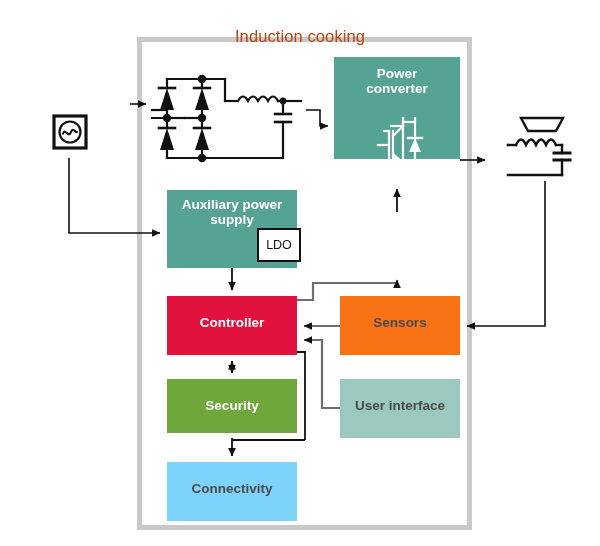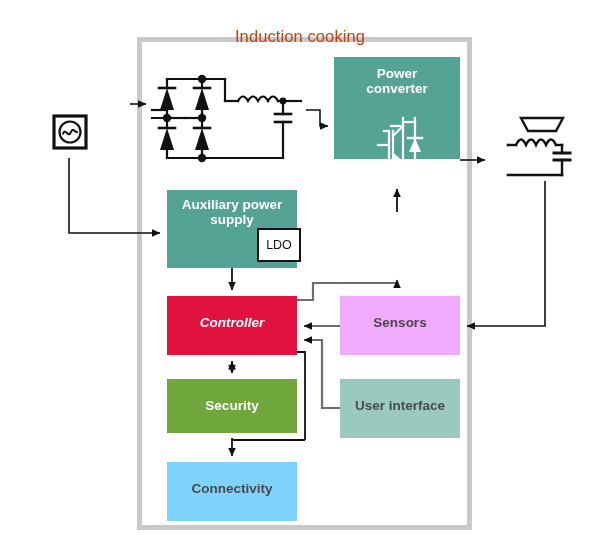--- a/index.html
+++ b/index.html
@@ -28,40 +28,40 @@
 
   .blk{
     position:absolute;box-sizing:border-box;z-index:10;
     display:flex;align-items:flex-start;justify-content:center;
     text-align:center;font-weight:bold;line-height:1.12;
   }
   .blk .lbl{display:block;width:100%;}
 
   .teal{background:#55a394;color:#ffffff;font-size:13.5px;}
   .red{background:#e1123e;color:#ffffff;font-size:13.5px;}
-  .olive{background:#f0abfc;color:#4a4a4a;font-size:13.5px;}
+  .olive{background:#f97316;color:#4a4a4a;font-size:13.5px;}
   .grn{background:#6fa73c;color:#ffffff;font-size:13.5px;}
   .mint{background:#9bc9bf;color:#4a4a4a;font-size:13.5px;}
   .yellow{background:#7dd3fc;color:#4a4a4a;font-size:13.5px;}
   .white-box{background:#ffffff;border:2px solid #111111;color:#111111;font-size:12.5px;}
 
   
   #blk-mains{left:8px;top:66px;width:122px;height:92px;padding-top:8px;}
   #blk-bridge{left:152px;top:47px;width:154px;height:117px;padding-top:4px;
               display:block;text-align:left;}
   #blk-bridge .lbl{text-align:left;padding-left:4px;font-size:11.6px;}
   #blk-power{left:334px;top:57px;width:126px;height:102px;padding-top:9px;}
   #blk-resonant{left:491px;top:76px;width:102px;height:105px;padding-top:5px;}
   #blk-resonant .lbl{font-size:12.2px;}
   #blk-aux{left:167px;top:190px;width:130px;height:78px;padding-top:7px;}
   #blk-ldo{left:246px;top:228px;width:44px;height:34px;
            display:flex;align-items:center;justify-content:center;
            font-size:12.5px;font-weight:normal;z-index:14;margin-left:11px;}
   #blk-driver{left:334px;top:212px;width:126px;height:62px;padding-top:6px;}
-  #blk-ctrl{left:167px;top:296px;width:130px;height:59px;padding-top:19px;font-style:italic;}
+  #blk-ctrl{left:167px;top:296px;width:130px;height:59px;padding-top:19px;}
   #blk-sensors{left:340px;top:296px;width:120px;height:59px;padding-top:19px;}
   #blk-security{left:167px;top:379px;width:130px;height:54px;padding-top:19px;}
   #blk-ui{left:340px;top:379px;width:120px;height:59px;padding-top:19px;}
   #blk-conn{left:167px;top:462px;width:130px;height:59px;padding-top:19px;}
 </style>
 </head>
 <body>
 
 <div id="stage">
 

